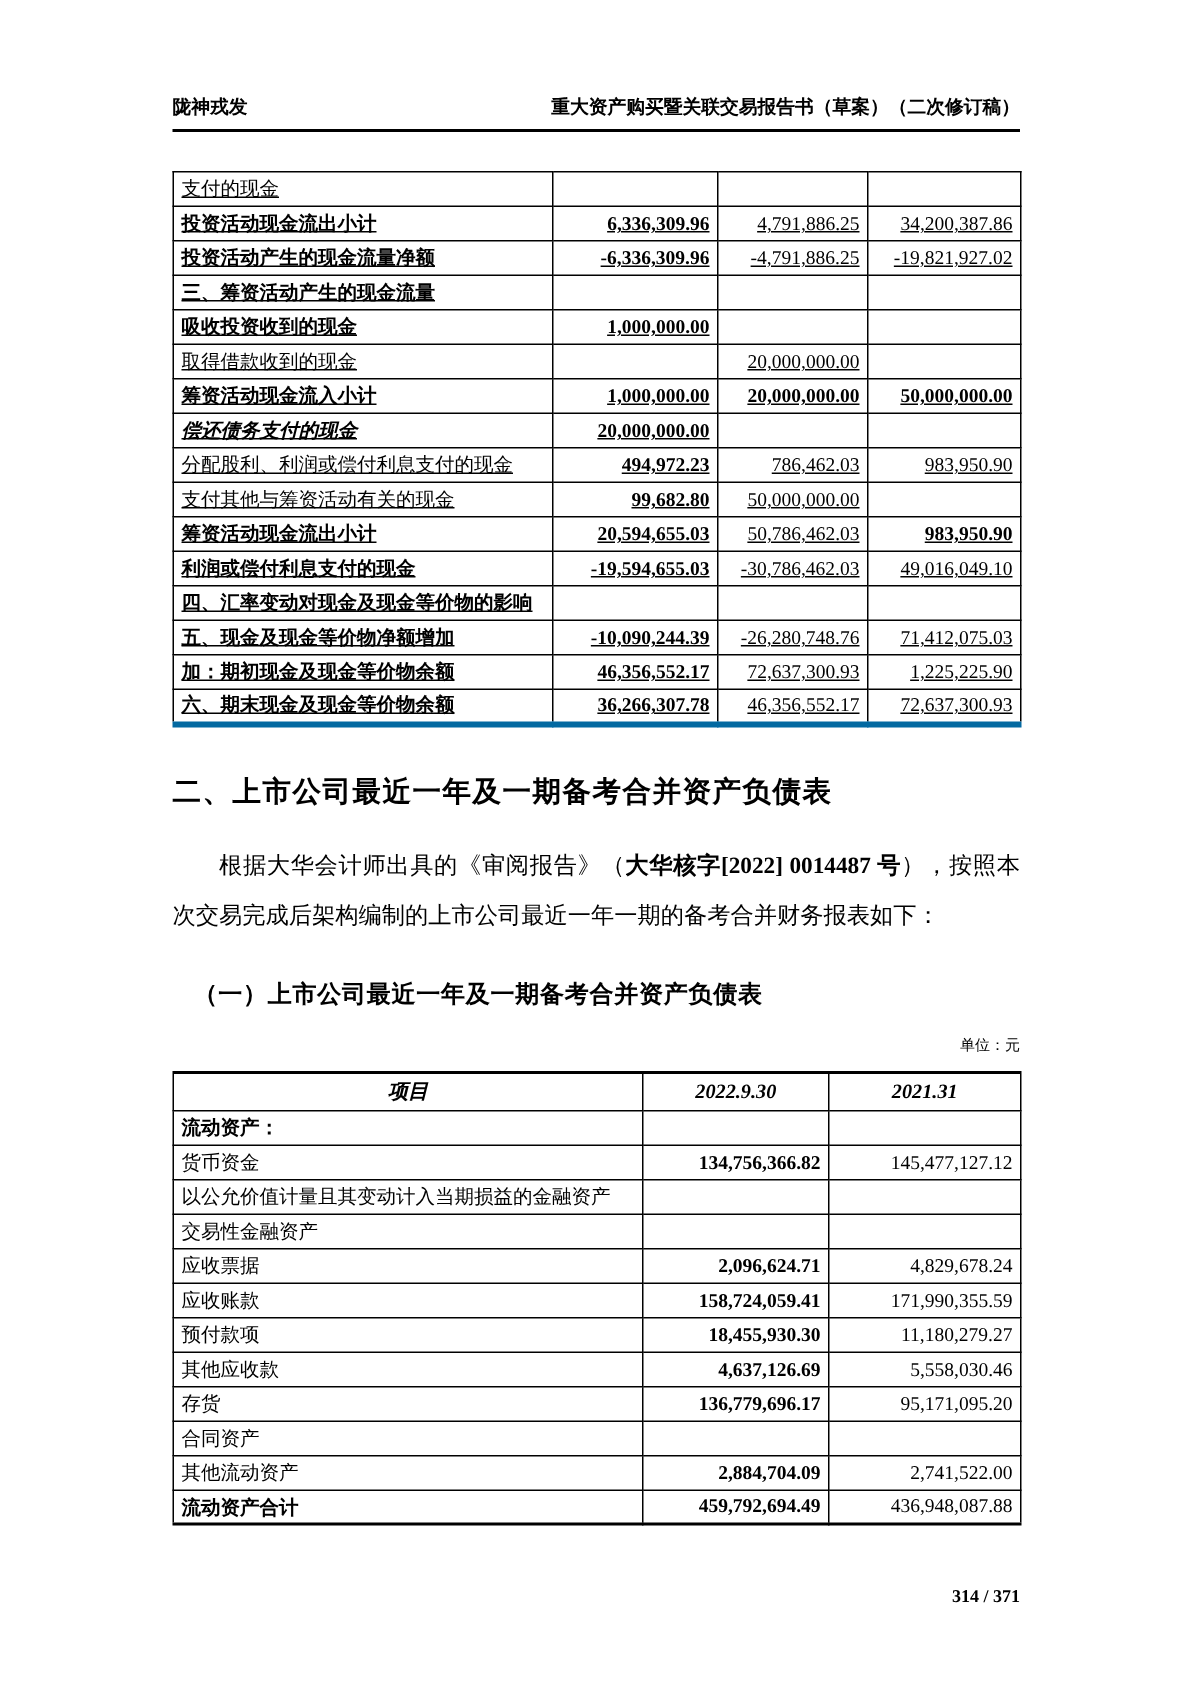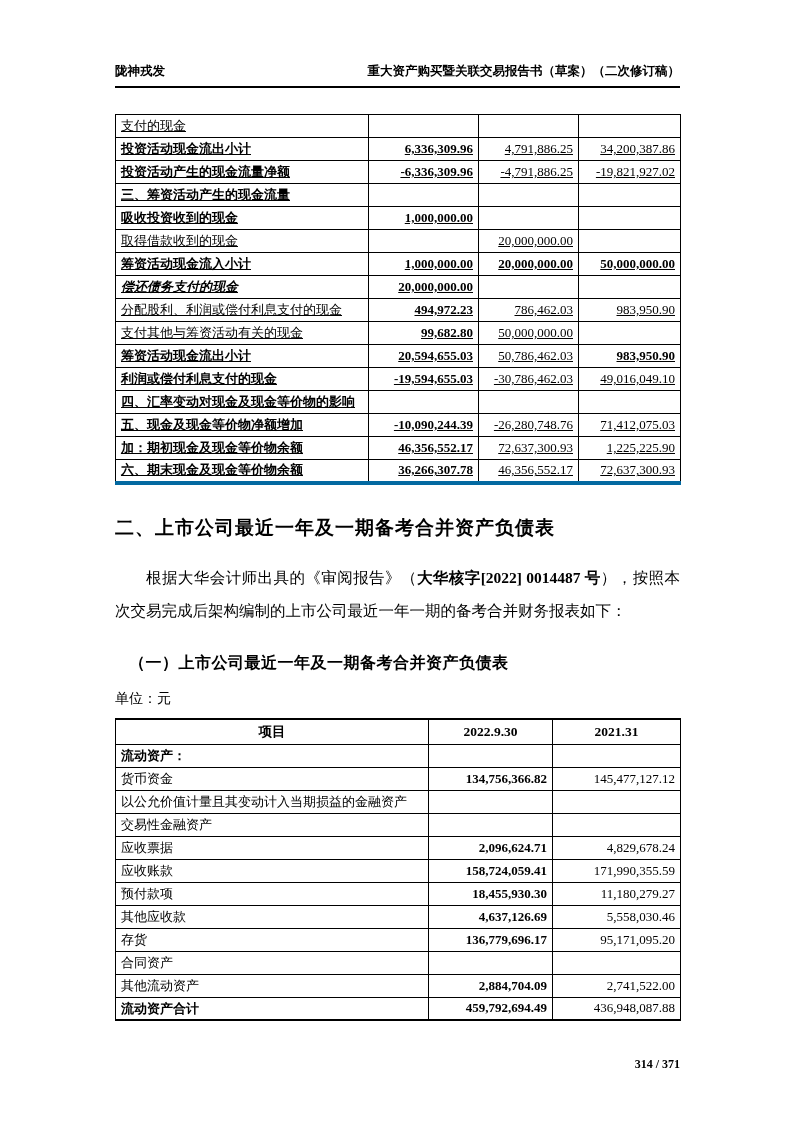--- a/index.html
+++ b/index.html
@@ -50,20 +50,21 @@
   td.num { text-align: right; }
   .b { font-weight: bold; }
   .i { font-style: italic; }
   #cashflow-table { margin-top: 26px; border-bottom: 4px solid #0369a1; text-decoration: underline; }
   #balance-table { margin-top: 10px; border-top: 2px solid #000; border-bottom: 2px solid #000; }
   #balance-table th {
     text-align: center;
     font-weight: bold;
     font-size: 13.5px;
     height: 25px;
+    font-style: italic;
   }
   h1.section-title {
     font-family: "Liberation Sans", sans-serif;
     font-size: 19px;
     font-weight: bold;
     margin-top: 30px;
     letter-spacing: 1px;
   }
   p.intro {
     margin-top: 20px;
@@ -74,22 +75,22 @@
   }
   h2.subsection-title {
     font-family: "Liberation Sans", sans-serif;
     font-size: 16px;
     font-weight: bold;
     margin-top: 26px;
     padding-left: 14px;
     letter-spacing: 0.5px;
   }
   .unit-label {
-    text-align: left;
-    font-size: 14px;
+    text-align: right;
+    font-size: 10px;
     margin-top: 16px;
   }
   .page-num {
     position: absolute;
     right: 113px;
     top: 1044px;
     font-size: 12px;
     font-weight: bold;
     font-family: "Liberation Serif", serif;
   }

